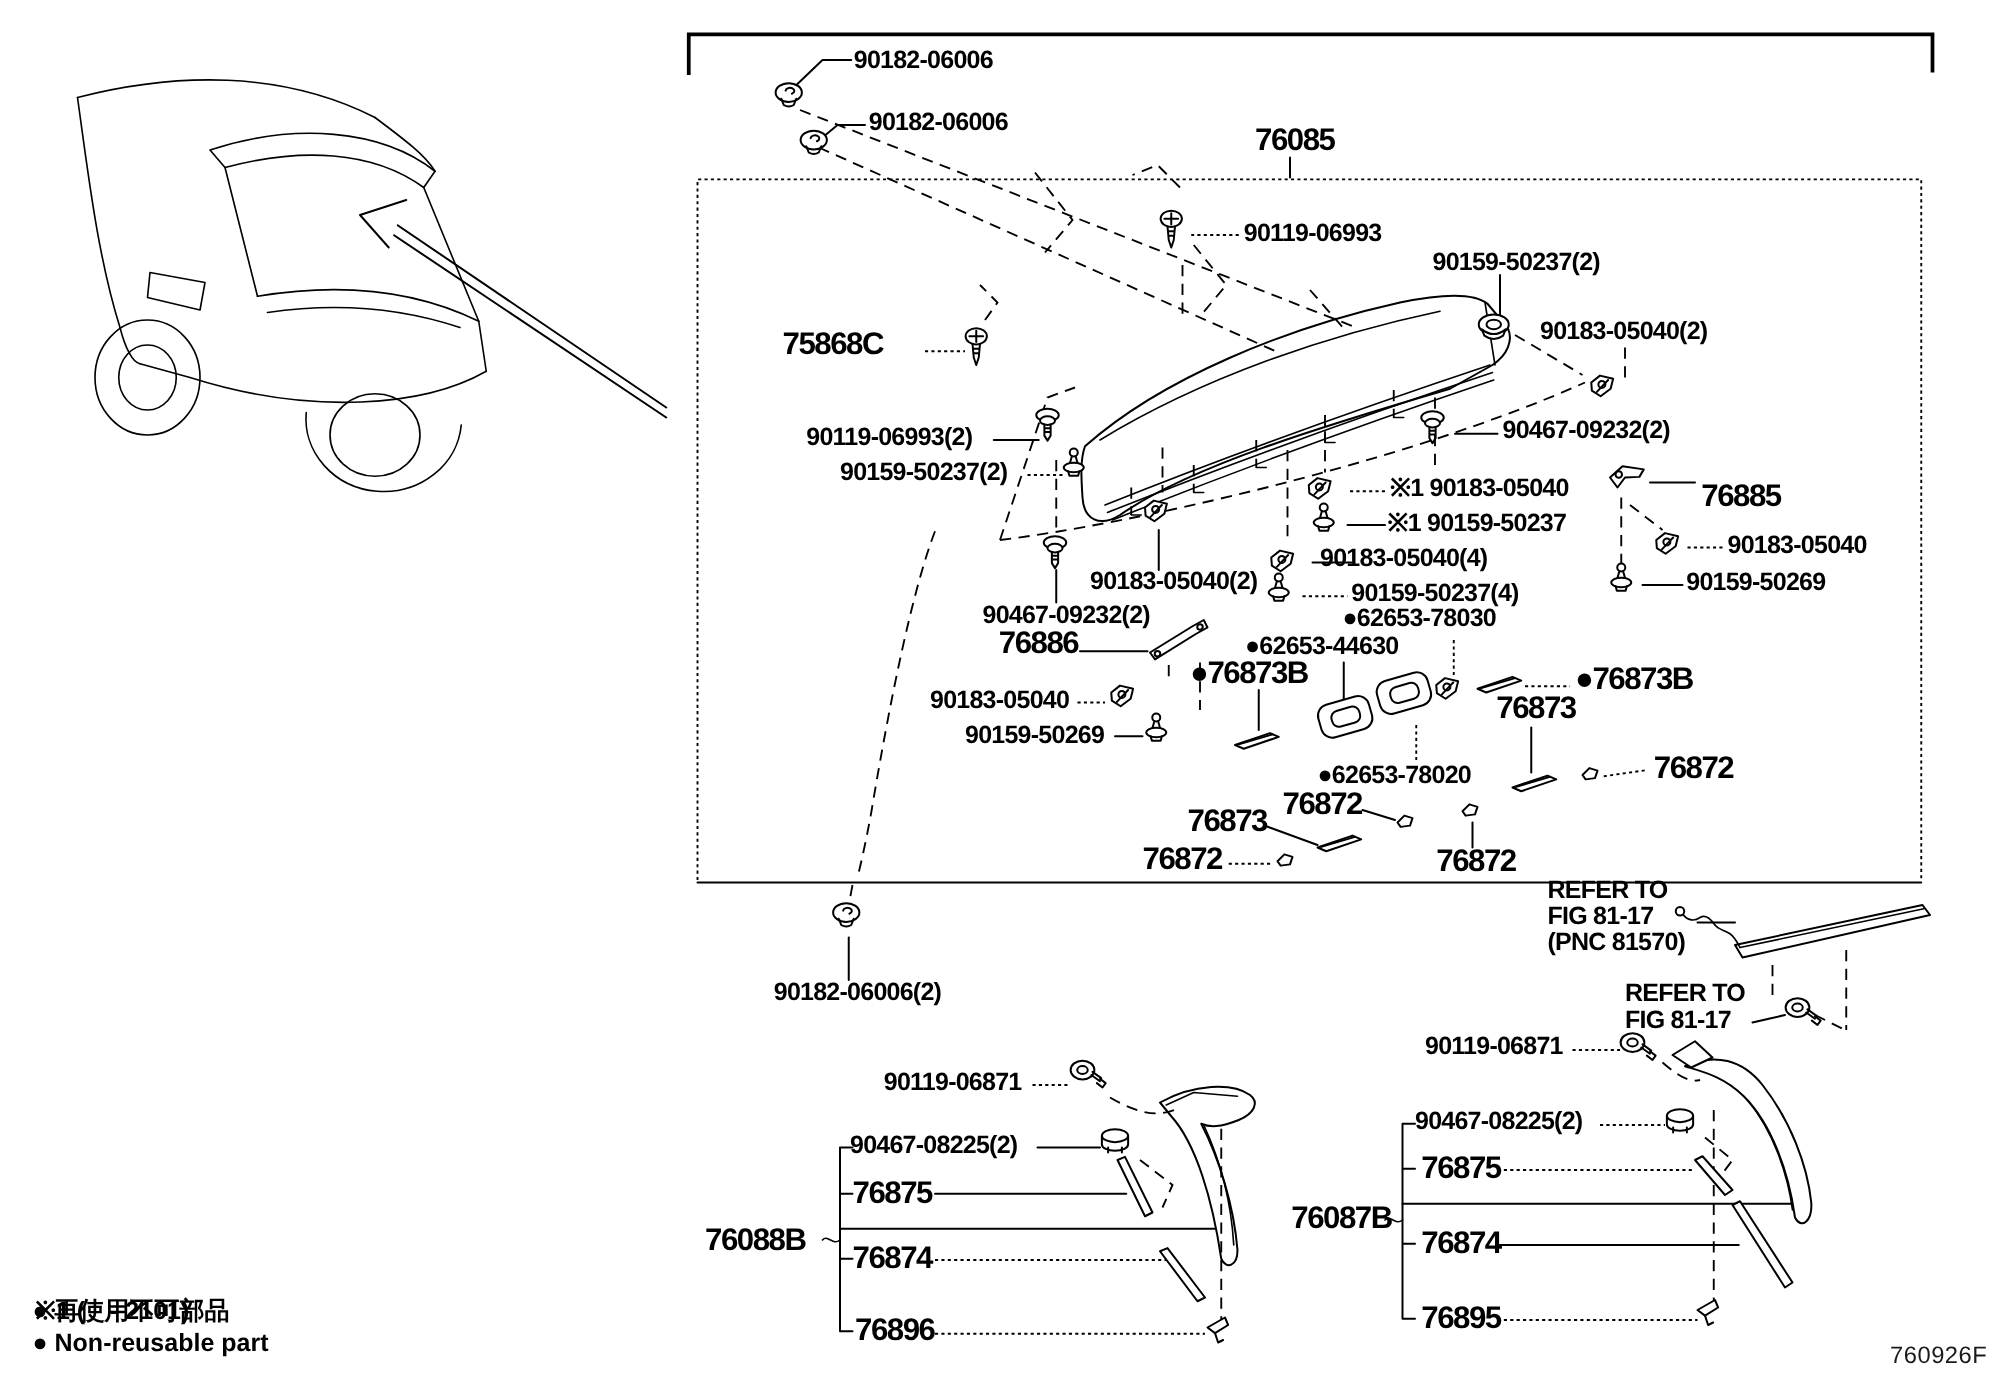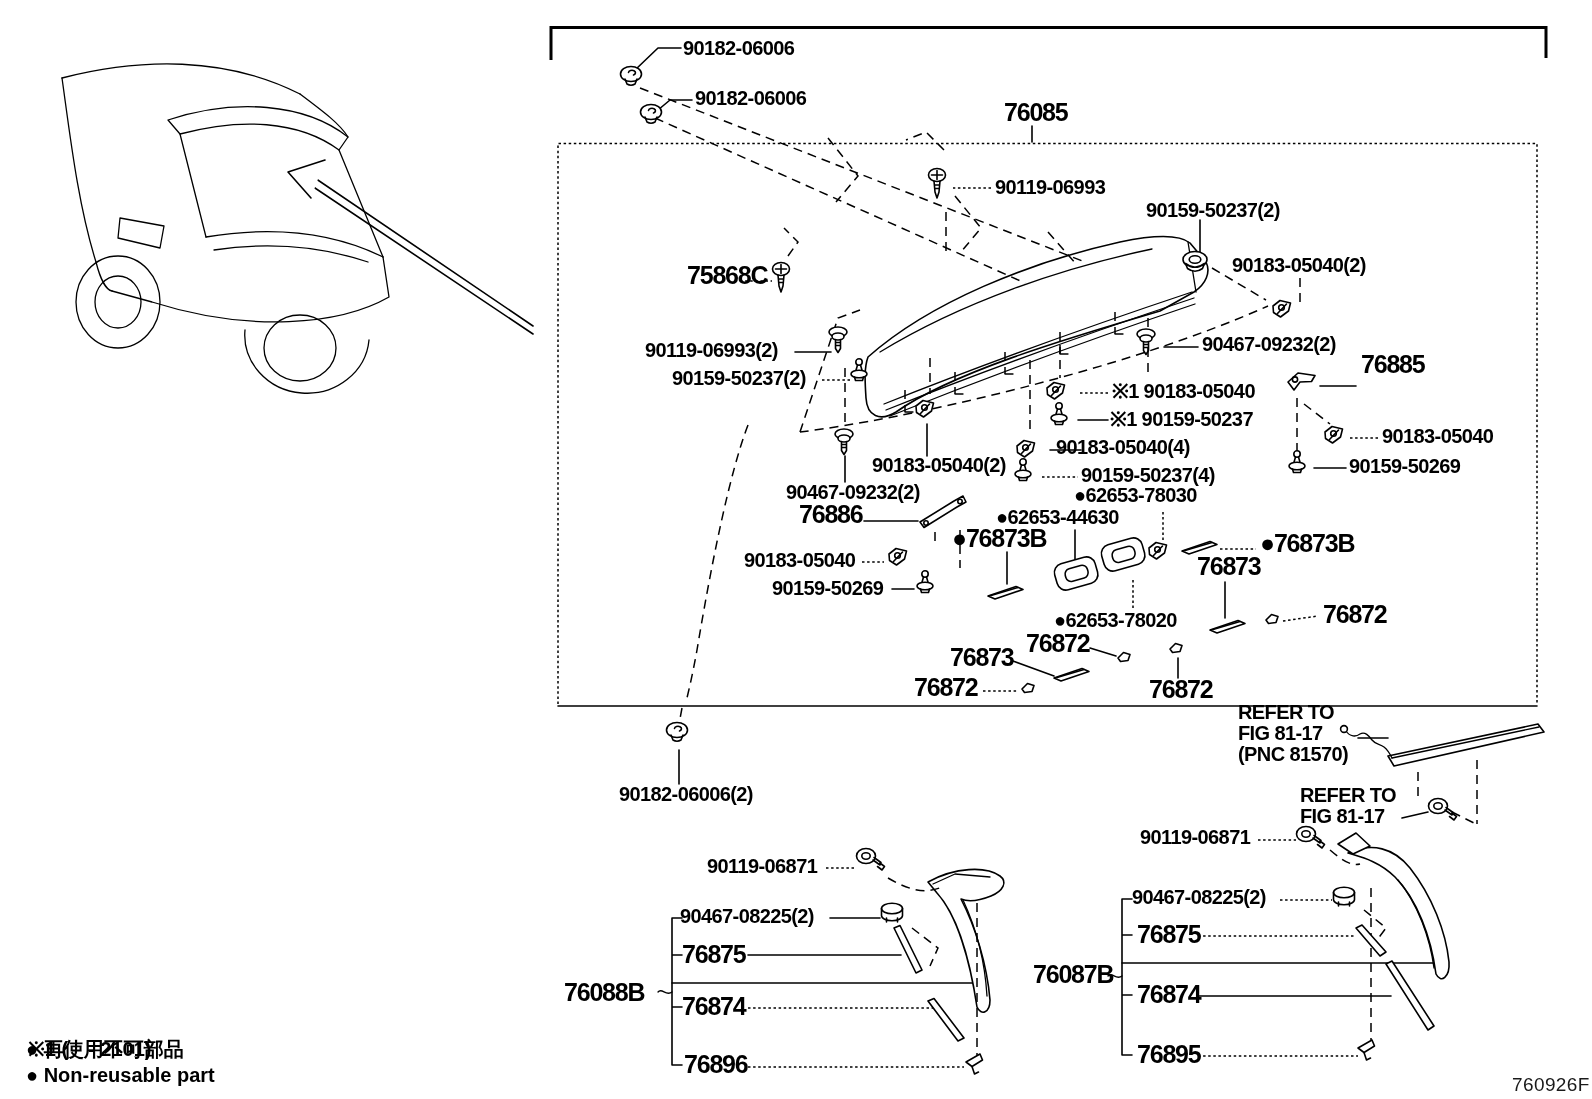--- a/index.html
+++ b/index.html
@@ -295,29 +295,29 @@
     <use href="#sym-pinbolt" x="1428" y="796"></use>
   </g>
 </svg>
 
 <div class="lbl" style="left:683px;top:38px">90182-06006</div>
 <div class="lbl" style="left:695px;top:88px">90182-06006</div>
 <div class="lbl lbl-lg" style="left:1004px;top:100px">76085</div>
 <div class="lbl" style="left:995px;top:177px">90119-06993</div>
 <div class="lbl" style="left:1146px;top:200px">90159-50237(2)</div>
 <div class="lbl" style="left:1232px;top:255px">90183-05040(2)</div>
-<div class="lbl lbl-lg" style="left:687px;top:263px">75868C</div>
+<div class="lbl lbl-lg" style="left:626px;top:263px">75868C</div>
 <div class="lbl" style="left:1202px;top:334px">90467-09232(2)</div>
 <div class="lbl" style="left:645px;top:340px">90119-06993(2)</div>
 <div class="lbl" style="left:672px;top:368px">90159-50237(2)</div>
 <div class="lbl" style="left:1112px;top:381px">※1 90183-05040</div>
 <div class="lbl" style="left:1110px;top:409px">※1 90159-50237</div>
 <div class="lbl" style="left:1056px;top:437px">90183-05040(4)</div>
 <div class="lbl" style="left:1081px;top:465px">90159-50237(4)</div>
-<div class="lbl lbl-lg" style="left:1361px;top:352px">76885</div>
+<div class="lbl lbl-lg" style="left:1361px;top:385px">76885</div>
 <div class="lbl" style="left:1382px;top:426px">90183-05040</div>
 <div class="lbl" style="left:1349px;top:456px">90159-50269</div>
 <div class="lbl" style="left:872px;top:455px">90183-05040(2)</div>
 <div class="lbl" style="left:786px;top:482px">90467-09232(2)</div>
 <div class="lbl lbl-lg" style="left:799px;top:502px">76886</div>
 <div class="lbl" style="left:744px;top:550px">90183-05040</div>
 <div class="lbl" style="left:772px;top:578px">90159-50269</div>
 <div class="lbl" style="left:996px;top:507px">●62653-44630</div>
 <div class="lbl lbl-lg" style="left:952px;top:526px">●76873B</div>
 <div class="lbl" style="left:1074px;top:485px">●62653-78030</div>

